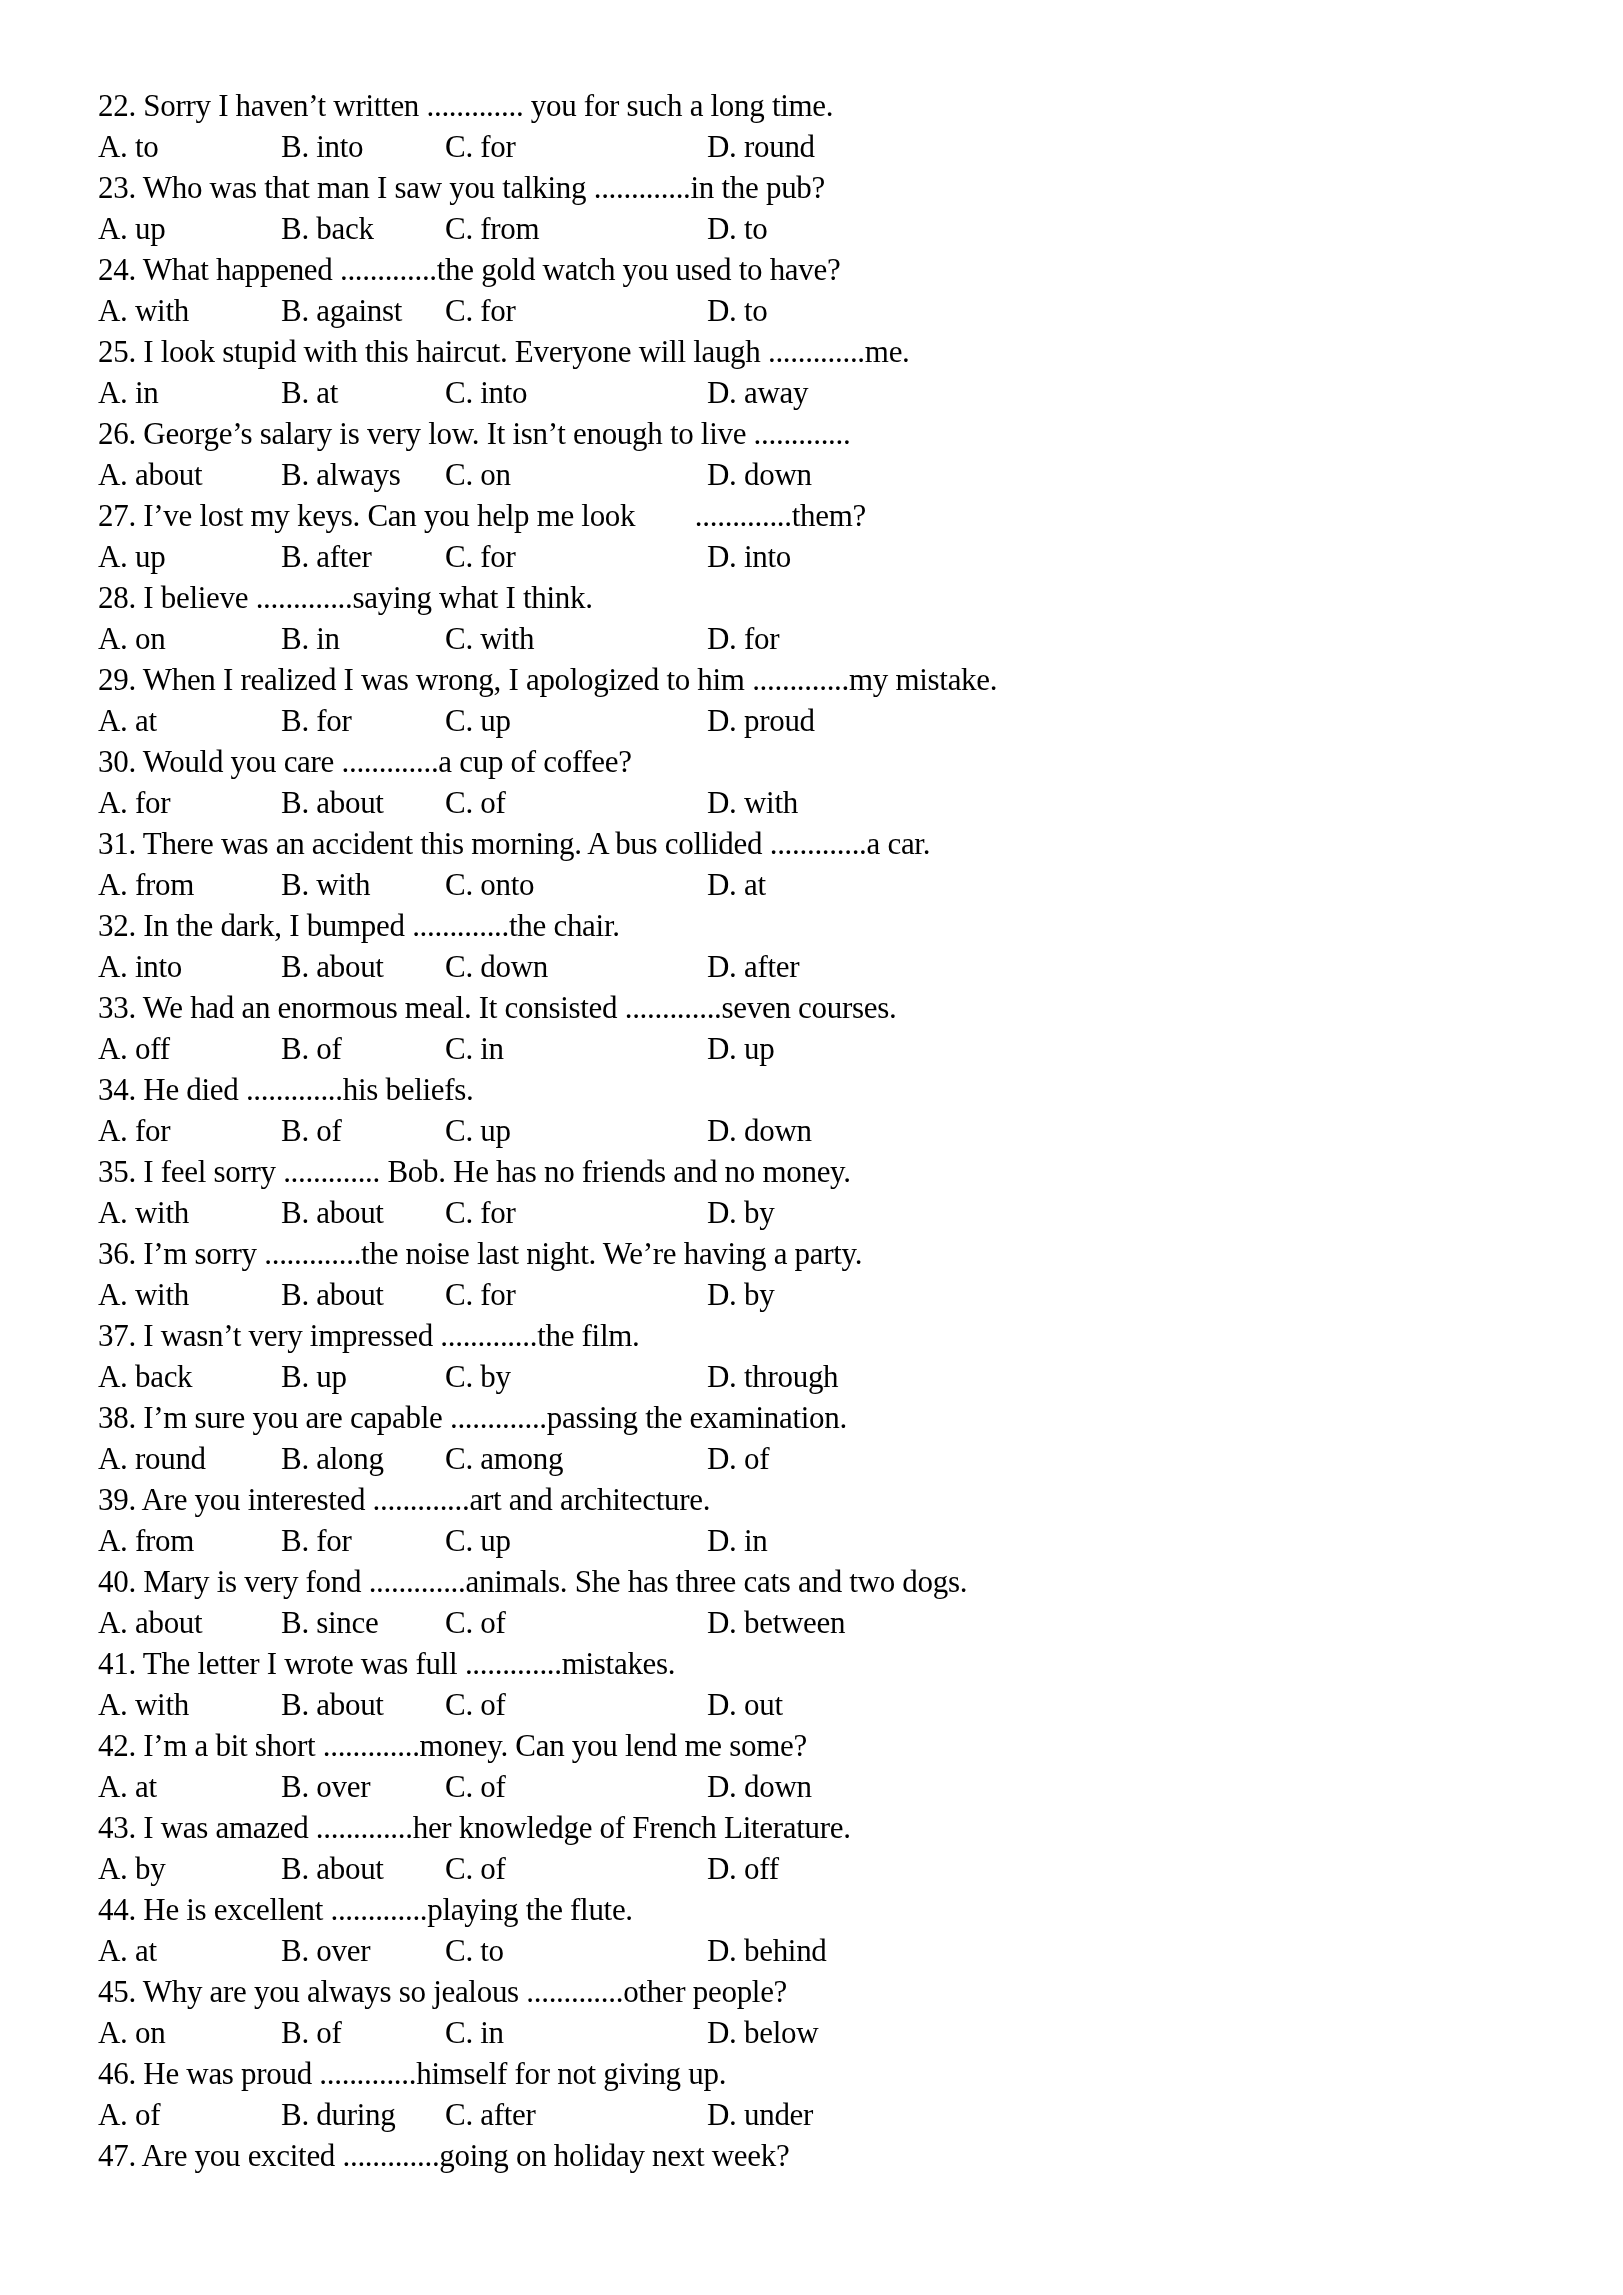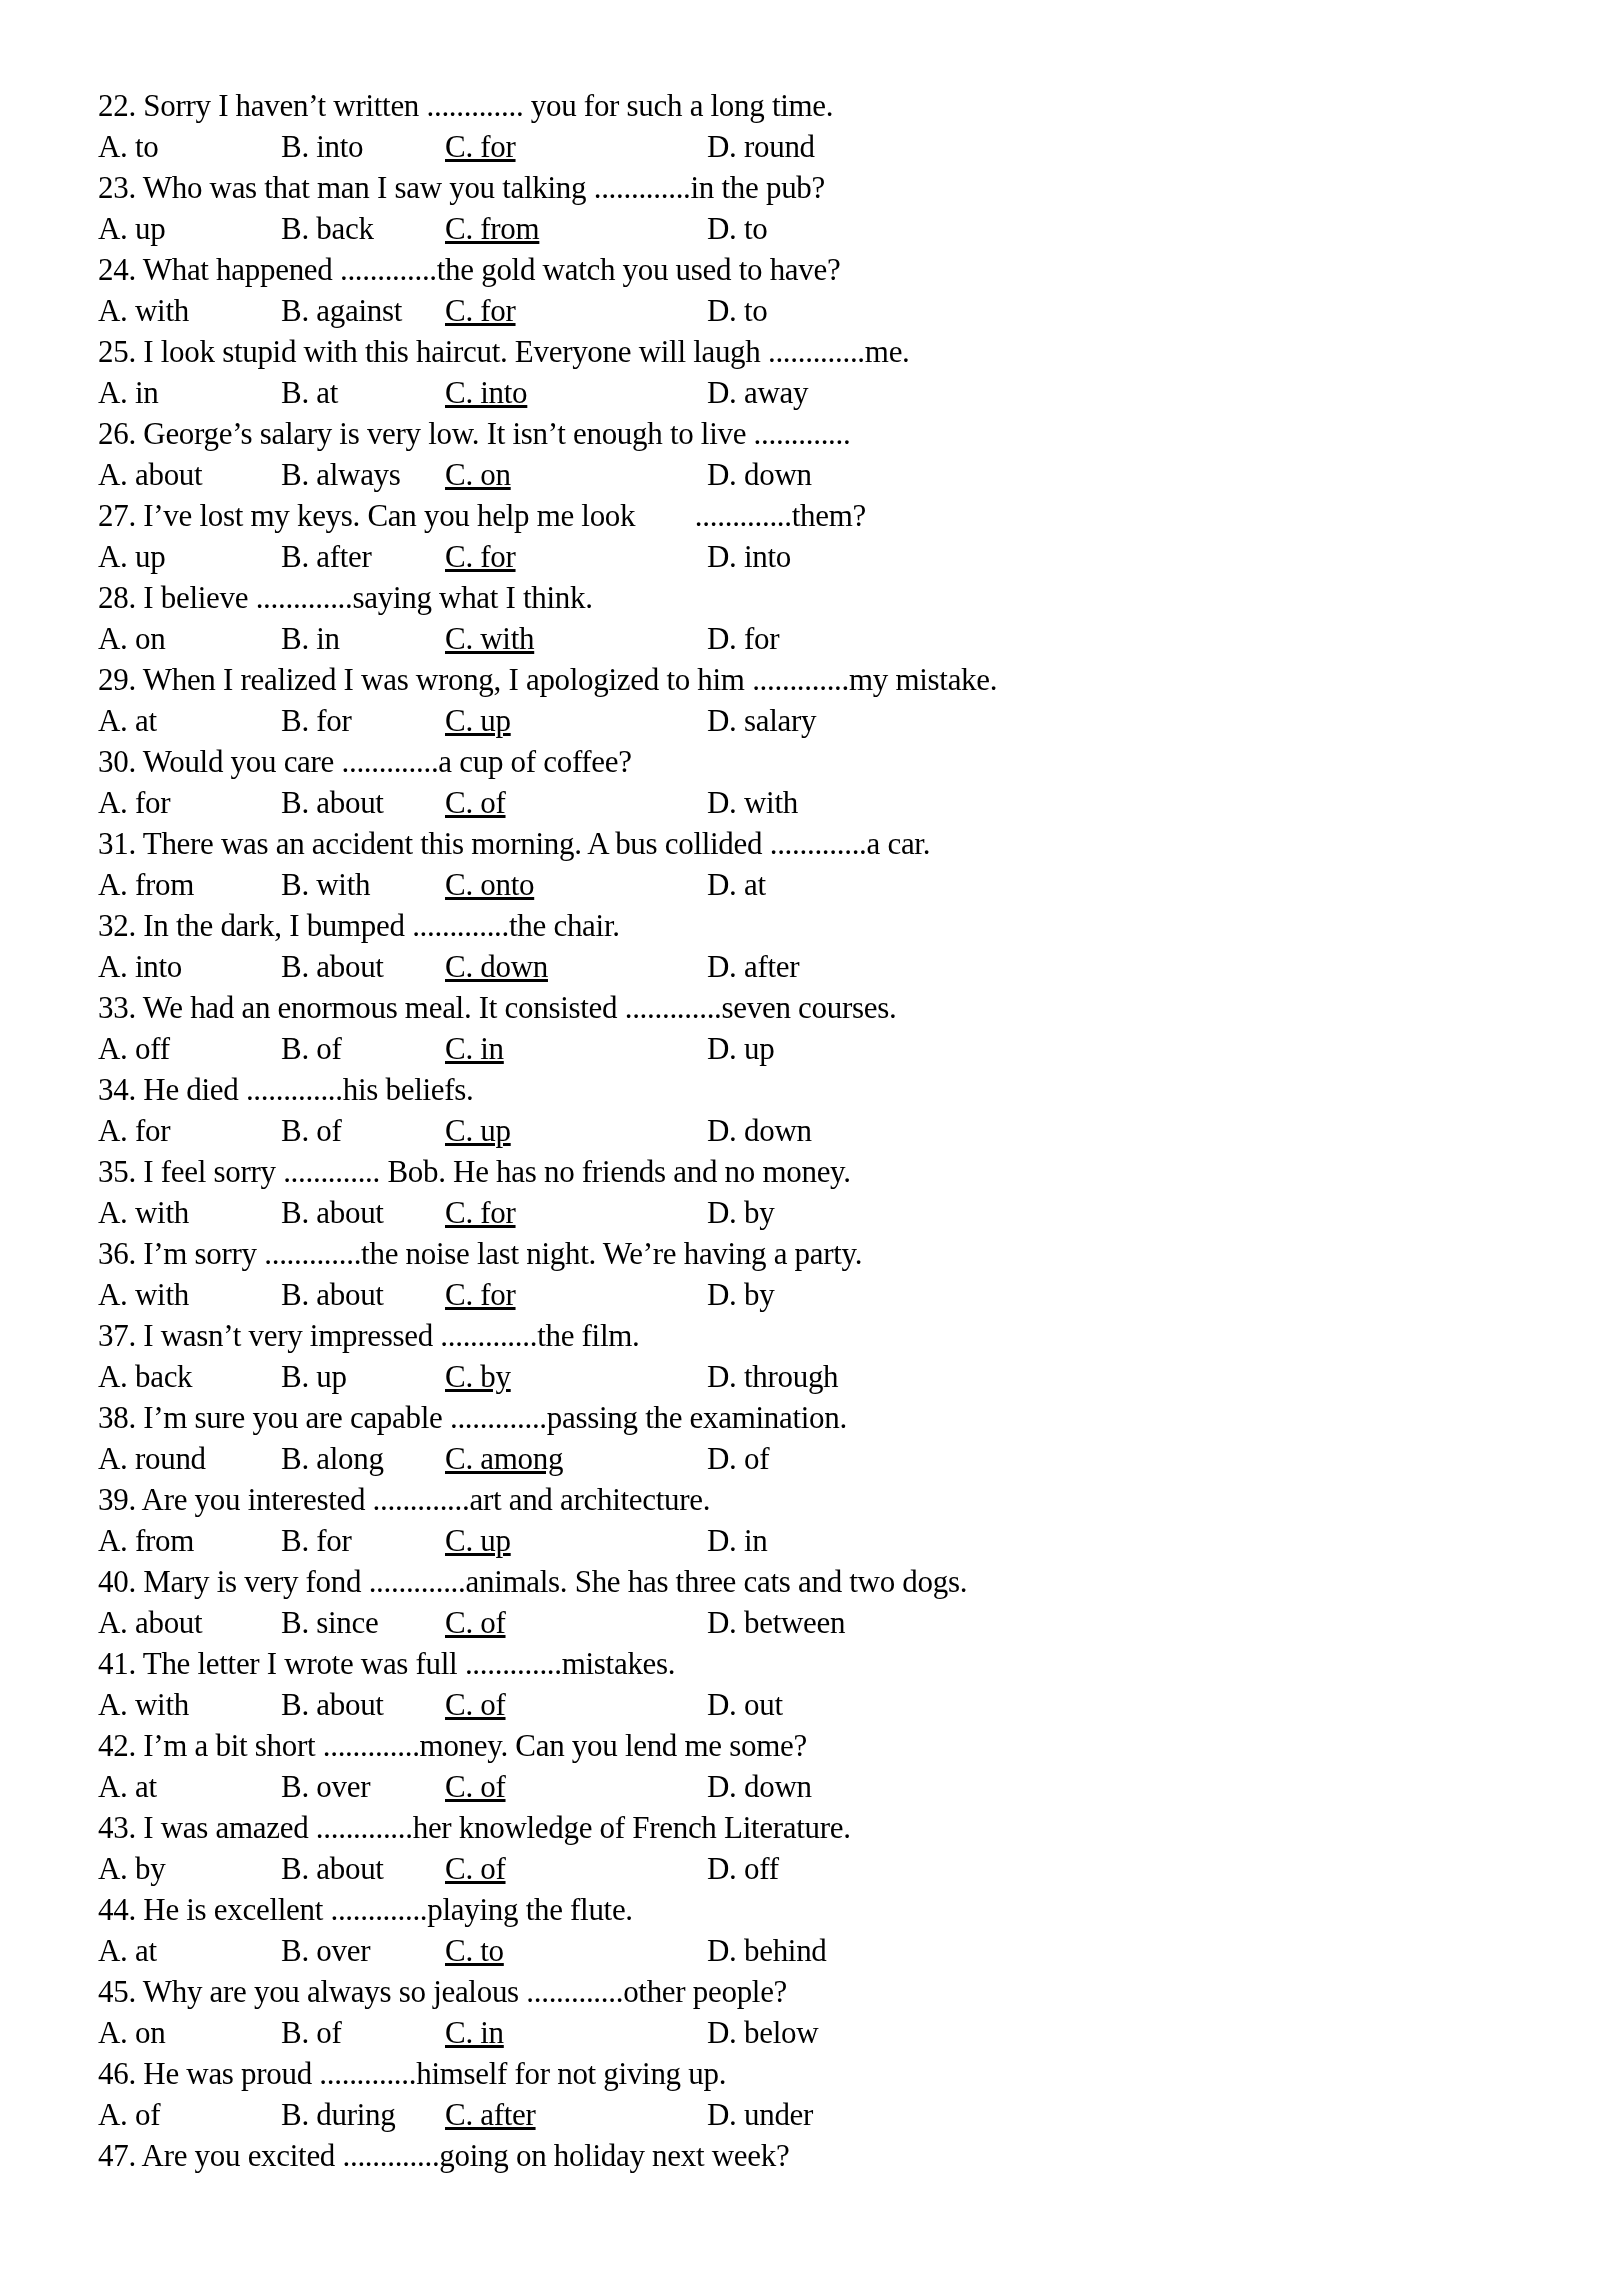--- a/index.html
+++ b/index.html
@@ -33,21 +33,21 @@
     white-space: pre;
     letter-spacing: -0.3px;
   }
   .opts {
     display: flex;
     align-items: flex-end;
   }
   .opt { display: inline-block; white-space: pre; }
   .opt-a { width: 167px; }
   .opt-b { width: 164px; margin-left: 16px; }
-  .opt-c { width: 262px; text-decoration: underline; }
+  .opt-c { width: 262px; }
   .opt-d { flex: 1; }
   .footer {
     position: absolute;
     left: 1088px;
     top: 2248px;
     font-size: 30px;
     line-height: 37px;
     font-style: italic;
     white-space: pre;
   }
@@ -126,21 +126,21 @@
       <span class="opt opt-d">D. for</span>
     </div>
   </div>
 
   <div class="q-block">
     <div class="line q-line">29. When I realized I was wrong, I apologized to him .............my mistake.</div>
     <div class="line opts">
       <span class="opt opt-a">A. at</span>
       <span class="opt opt-b">B. for</span>
       <span class="opt opt-c">C. up</span>
-      <span class="opt opt-d">D. salary</span>
+      <span class="opt opt-d">D. proud</span>
     </div>
   </div>
 
   <div class="q-block">
     <div class="line q-line">30. Would you care .............a cup of coffee?</div>
     <div class="line opts">
       <span class="opt opt-a">A. for</span>
       <span class="opt opt-b">B. about</span>
       <span class="opt opt-c">C. of</span>
       <span class="opt opt-d">D. with</span>

